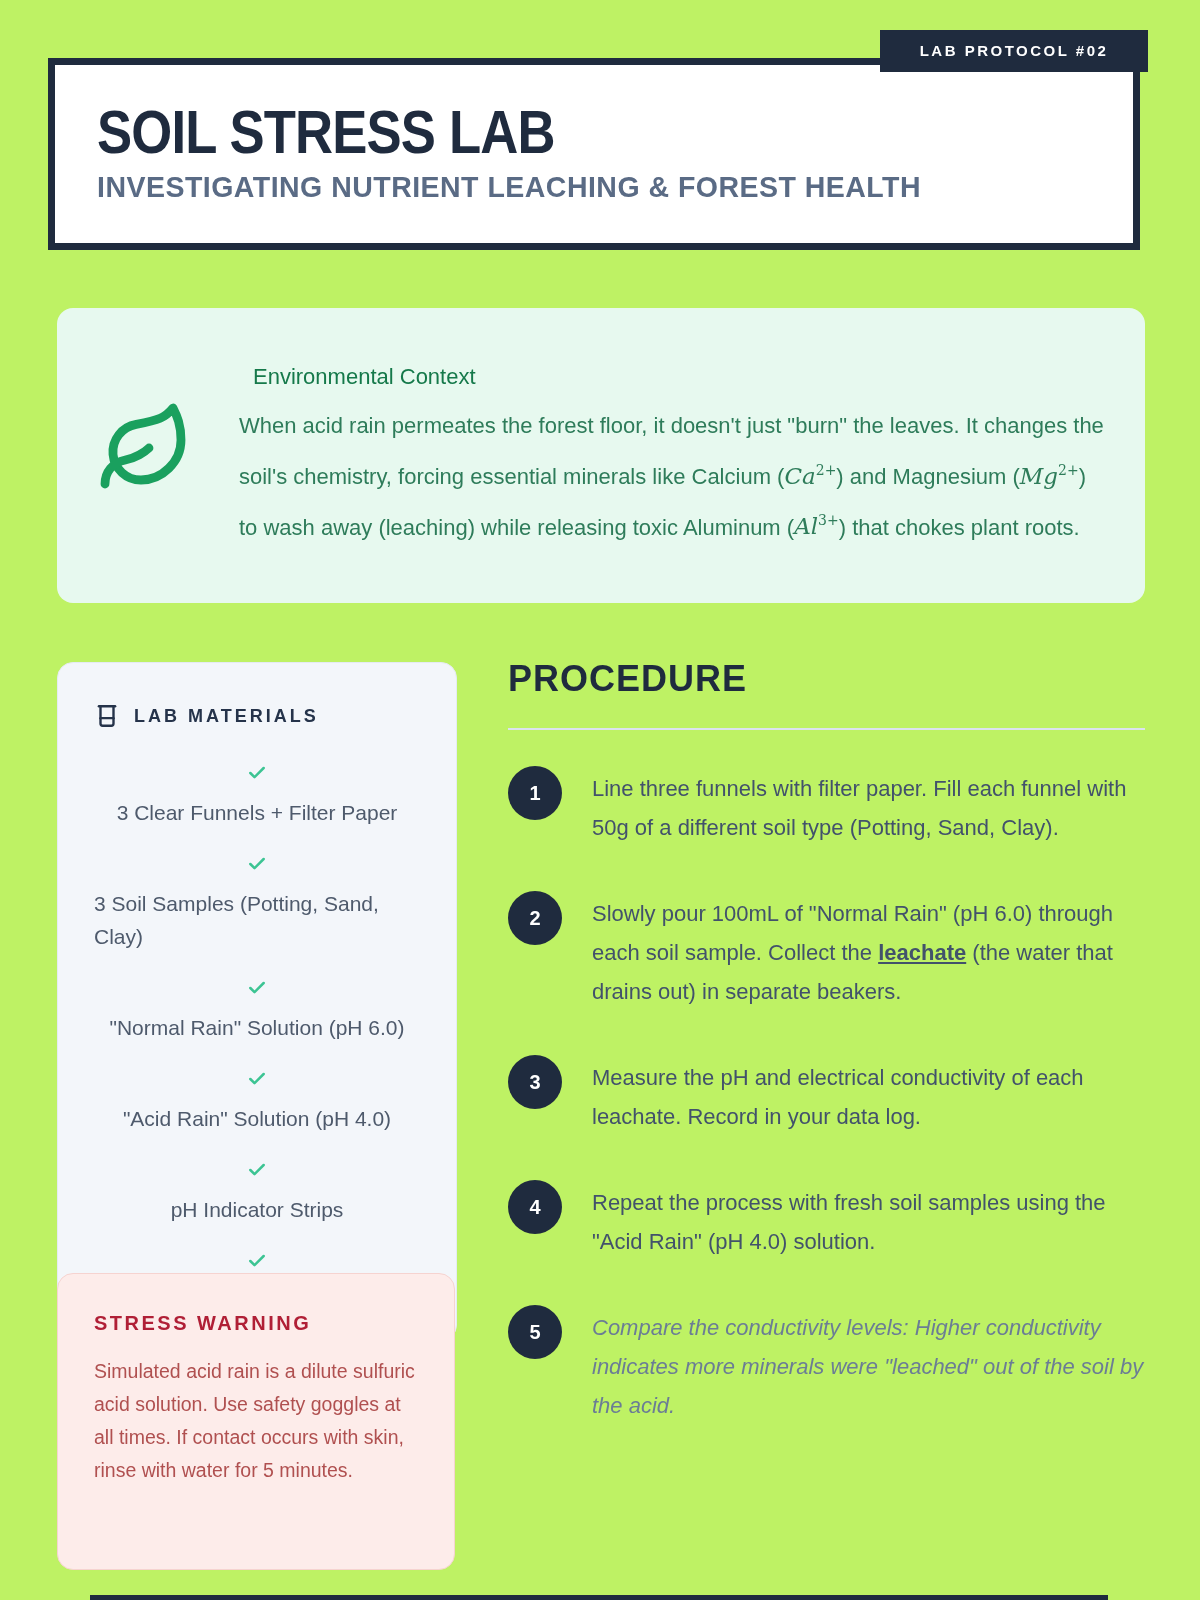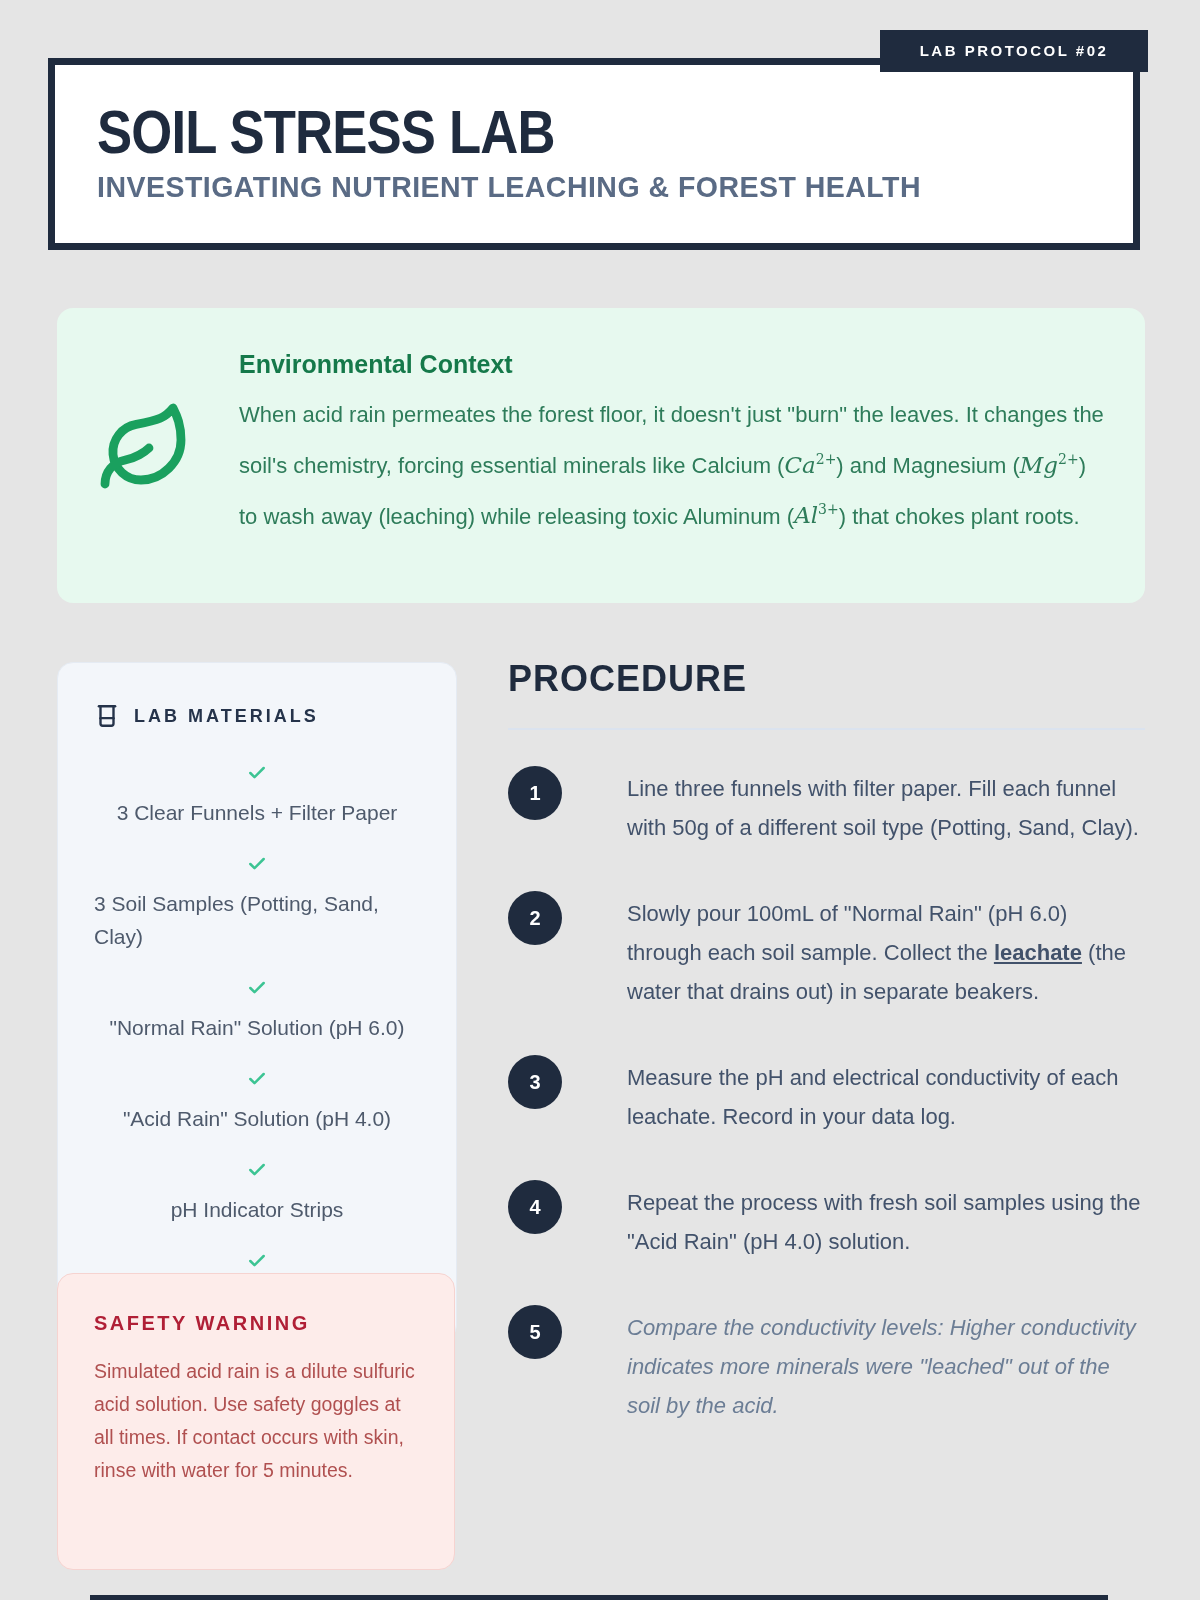--- a/index.html
+++ b/index.html
@@ -4,21 +4,21 @@
 <style>
   :root{
     --navy:#1f2b3e; --slate:#42526b; --slate-light:#6b7d95;
     --green-dark:#15794a; --green-body:#2e7c5a; --leaf-green:#1aa05e; --mint-bg:#e7f9ef;
     --check-teal:#3cc493; --card-bg:#f3f6fa; --card-border:#e5ebf3;
     --subtitle:#5a6b85; --underline:#dbe3ef;
     --safety-bg:#fdecea; --safety-border:#f6d3d0; --safety-heading:#b01f36; --safety-body:#b05050;
   }
   html,body{margin:0;padding:0;background:#ffffff;}
   .page{
-    position:relative; width:1200px; height:1600px; background:#e5e5e5; overflow:hidden;
+    position:relative; width:1200px; height:1600px; background:#bef264; overflow:hidden;
     font-family:"Liberation Sans", sans-serif;
   }
 
   
   .header-box{
     position:absolute; left:48px; top:58px; width:1092px; height:192px;
     border:7px solid var(--navy); background:#ffffff; box-sizing:border-box;
   }
   .badge{
     position:absolute; left:880px; top:30px; width:268px; height:42px; z-index:3;
@@ -36,21 +36,21 @@
     transform:scaleX(0.95); transform-origin:left center; white-space:nowrap;
   }
 
   
   .context-box{
     position:absolute; left:57px; top:308px; width:1088px; height:295px;
     background:var(--mint-bg); border-radius:16px; box-sizing:border-box;
   }
   .leaf-wrap{ position:absolute; left:40px; top:92px; width:96px; height:96px; color:var(--leaf-green); }
   .context-content{ position:absolute; left:182px; top:42px; width:866px; }
-  .context-heading{ margin:0; color:var(--green-dark); font-size:25px; font-weight:bold; }
+  .context-heading{ margin:14px; color:var(--green-dark); font-size:22px; font-weight:normal; }
   .context-body{
     margin:14px 0 0 0; color:var(--green-body); font-size:22px; line-height:44px;
   }
   .formula{ font-family:"DejaVu Serif", serif; font-style:italic; font-size:23px; }
   .formula sup{ font-style:normal; font-size:14px; }
 
   
   .materials-card{
     position:absolute; left:57px; top:662px; width:400px; height:679px;
     background:var(--card-bg); border:1px solid var(--card-border); border-radius:16px;
@@ -72,21 +72,21 @@
     margin:0 0 0 0; padding-bottom:28px; border-bottom:2px solid var(--underline);
     color:var(--navy); font-size:36px; font-weight:bold; letter-spacing:1px;
   }
   .steps{ margin-top:36px; }
   .step{ display:flex; gap:30px; margin-bottom:44px; }
   .step-num{
     flex:0 0 54px; width:54px; height:54px; border-radius:50%;
     background:var(--navy); color:#ffffff; font-size:20px; font-weight:bold;
     display:flex; align-items:center; justify-content:center;
   }
-  .step-text{ color:var(--slate); font-size:22px; line-height:39px; padding-top:3px;margin-left:35px; }
+  .step-text{ color:var(--slate); font-size:22px; line-height:39px; padding-top:3px; }
   .step-text b{ font-weight:bold;text-decoration:underline; }
   .step-text.note{ font-style:italic; color:var(--slate-light); }
 
   
   .safety-box{
     position:absolute; left:57px; top:1273px; width:398px; height:297px;
     background:var(--safety-bg); border:1.5px solid var(--safety-border); border-radius:16px;
     box-sizing:border-box; padding:38px 36px;
   }
   .safety-heading{ margin:0; color:var(--safety-heading); font-size:20px; font-weight:bold; letter-spacing:2.5px; }
@@ -209,19 +209,19 @@
 
       <div class="step">
         <div class="step-num">5</div>
         <div class="step-text note">Compare the conductivity levels: Higher conductivity indicates more minerals were "leached" out of the soil by the acid.</div>
       </div>
 
     </div>
   </div>
 
   <div class="safety-box">
-    <h3 class="safety-heading">SAFETY WARNING</h3>
+    <h3 class="safety-heading">STRESS WARNING</h3>
     <p class="safety-body">Simulated acid rain is a dilute sulfuric acid solution. Use safety goggles at all times. If contact occurs with skin, rinse with water for 5 minutes.</p>
   </div>
 
   <div class="footer-bar"></div>
 
 </div>
 
 </body></html>

